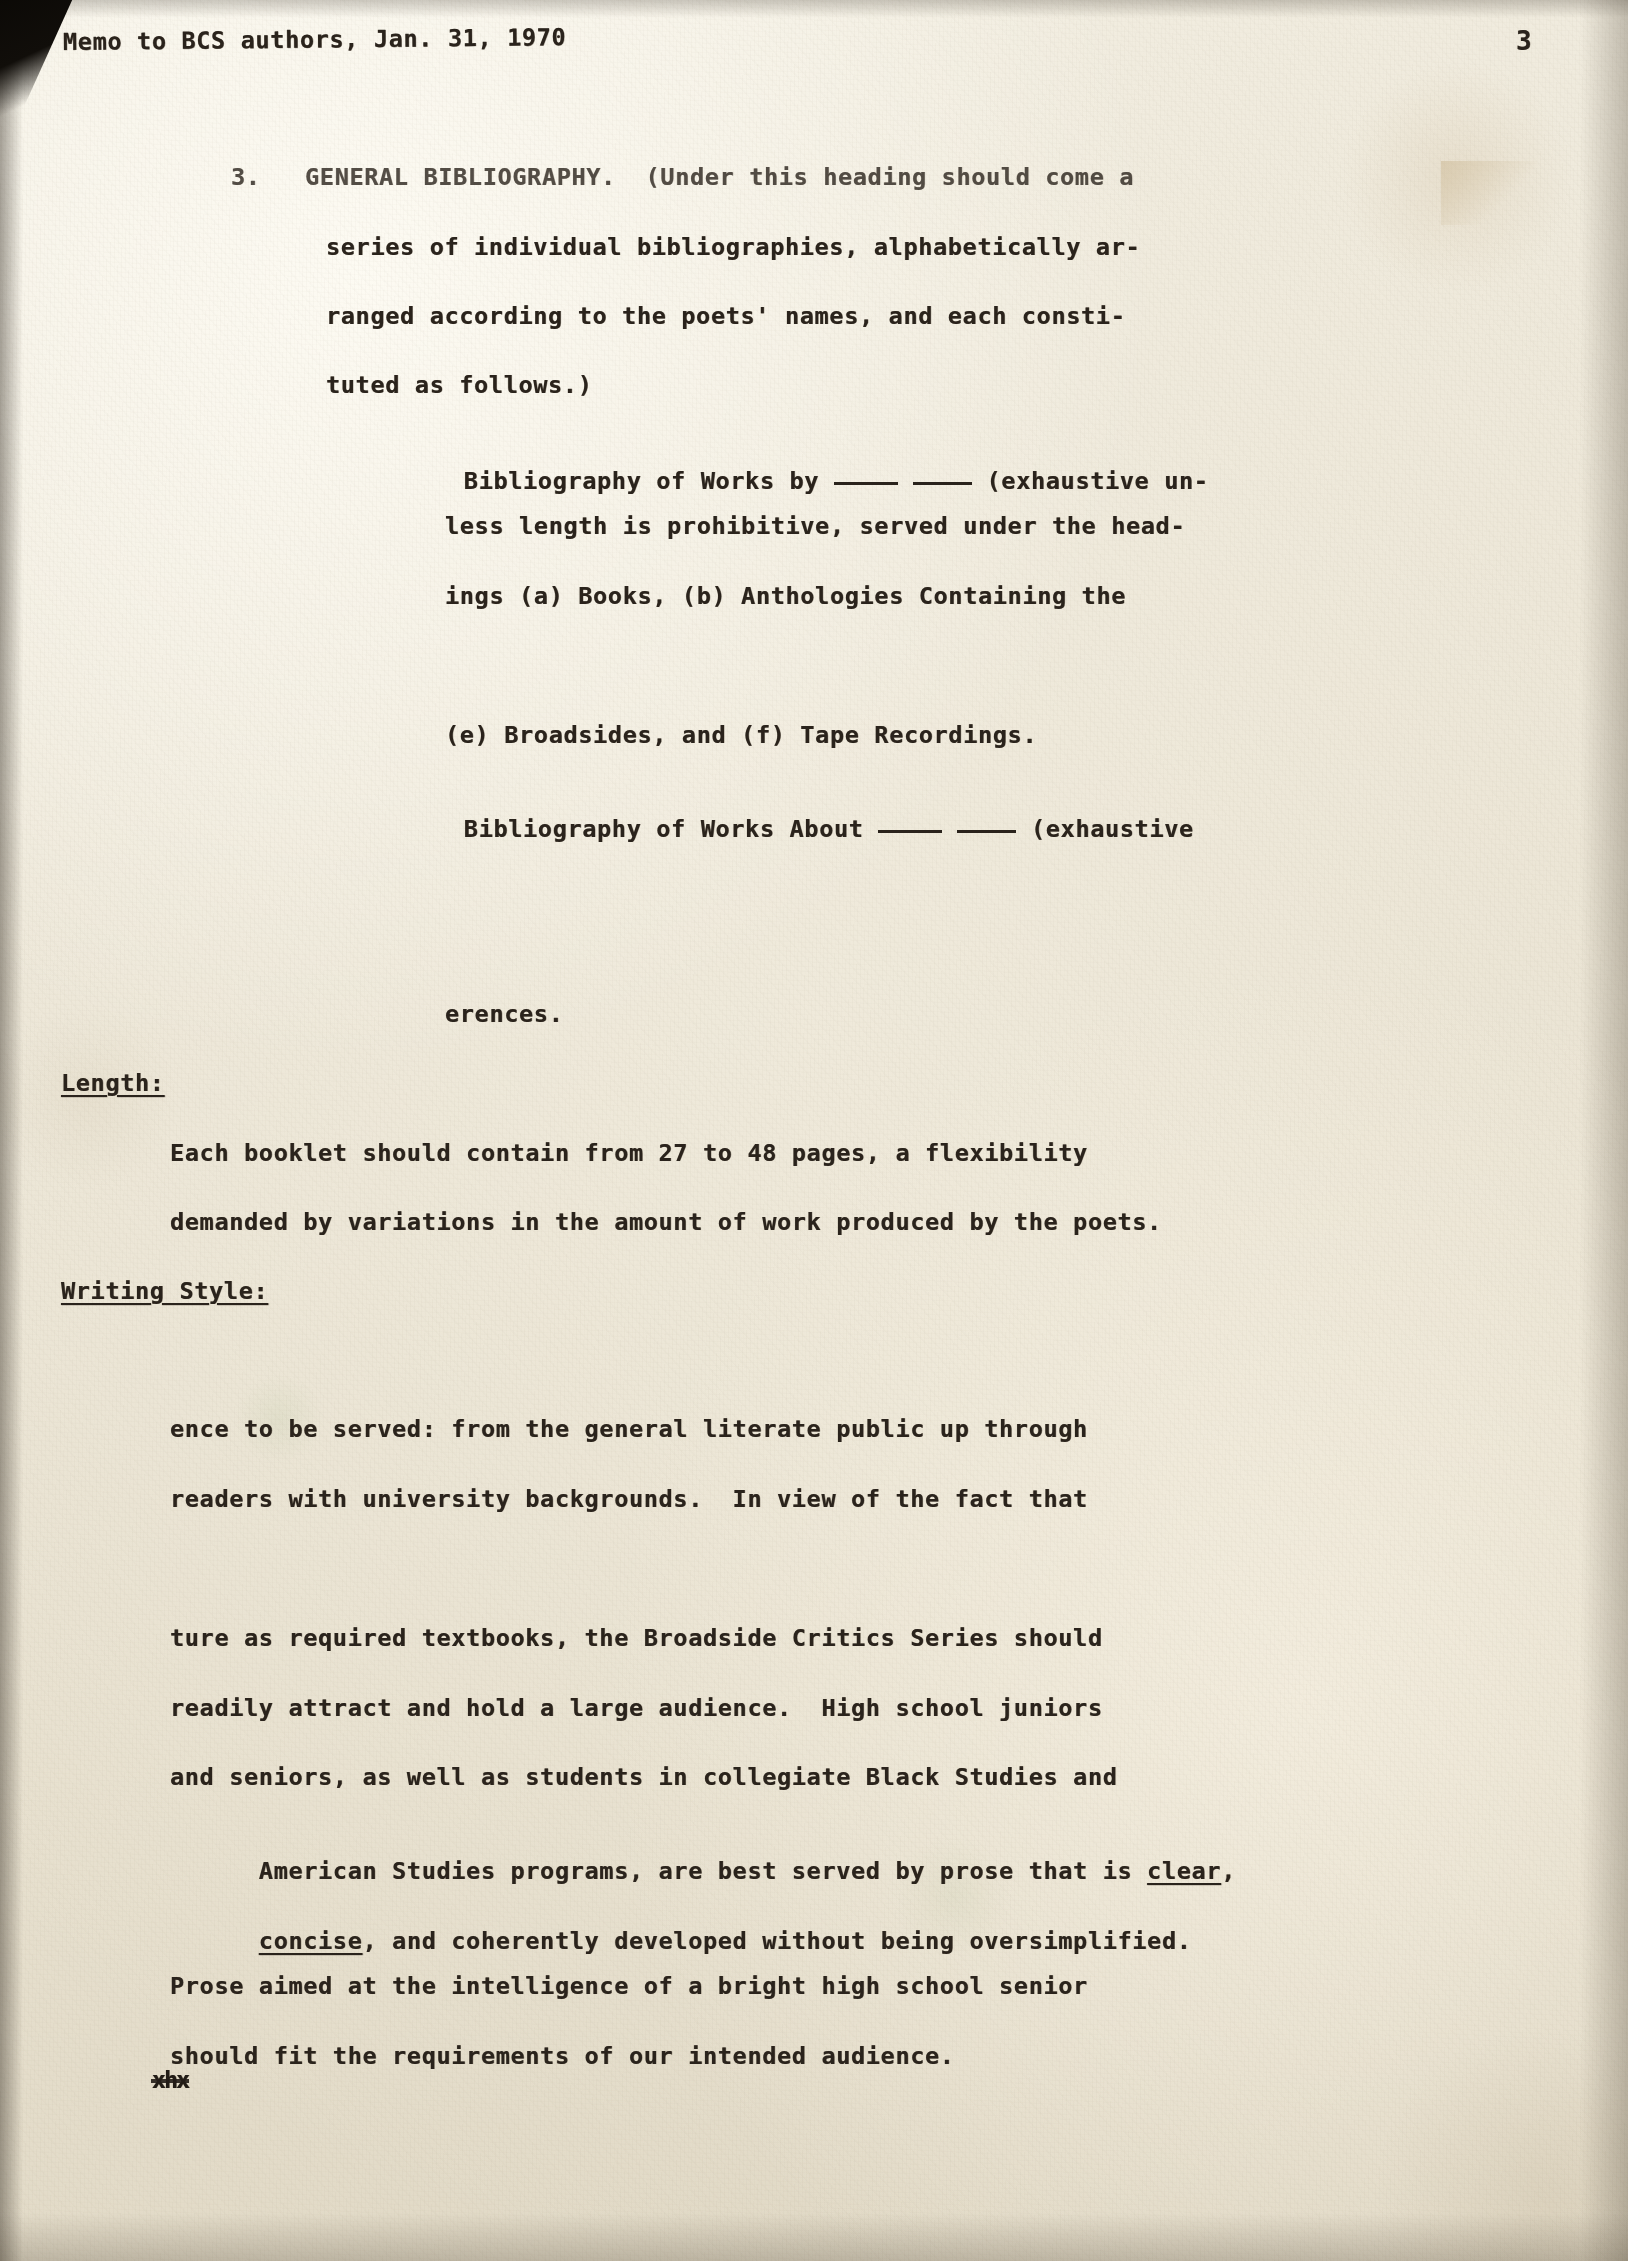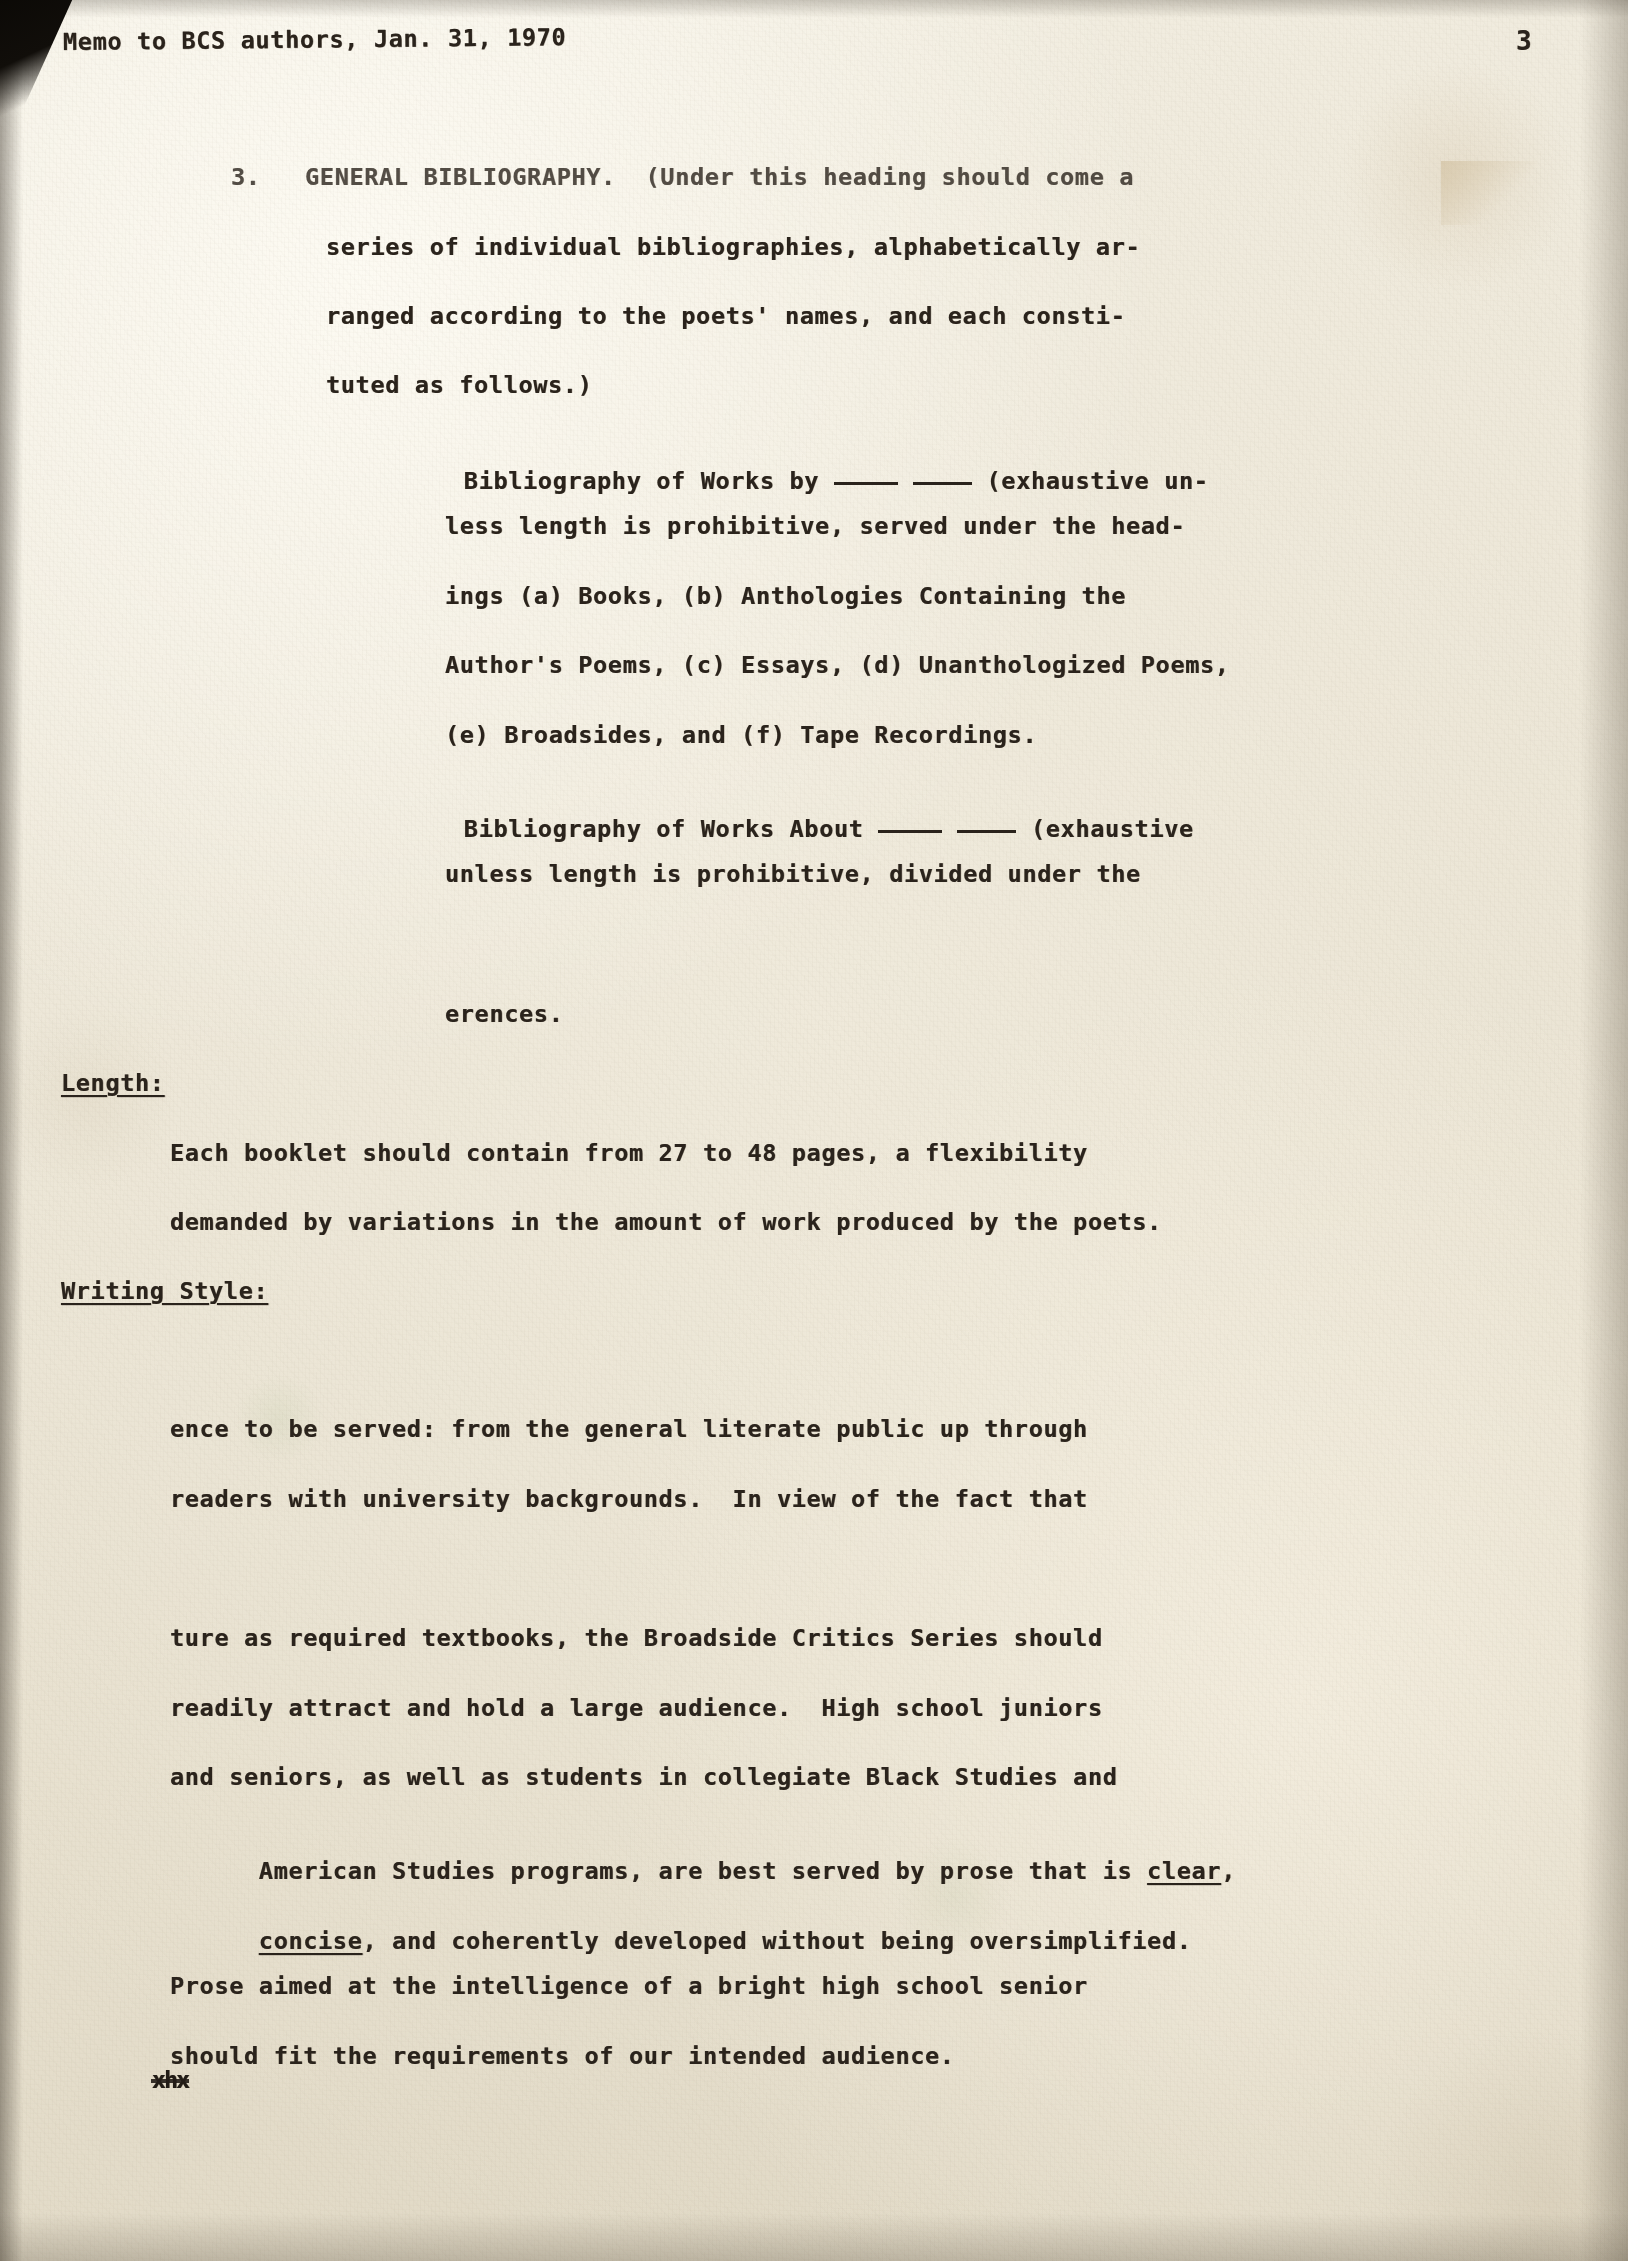--- a/index.html
+++ b/index.html
@@ -178,29 +178,27 @@
     <div class="tline" style="left:326px; top:374px;">tuted as follows.)</div>
 
     <div class="tline" style="left:375px; top:446px;">
       <span>Bibliography of Works by </span><span class="blank blank-a"></span><span> </span><span class="blank blank-b"></span><span> (exhaustive un-</span>
     </div>
 
     <div class="tline" style="left:445px; top:515px;">less length is prohibitive, served under the head-</div>
 
     <div class="tline" style="left:445px; top:585px;">ings (a) Books, (b) Anthologies Containing the</div>
 
-    <div class="tline" style="left:445px; top:654px;">Author's Poems, (c) Essays, (d) Unanthologized Poems,</div>
 
     <div class="tline" style="left:445px; top:724px;">(e) Broadsides, and (f) Tape Recordings.</div>
 
     <div class="tline" style="left:375px; top:794px;">
       <span>Bibliography of Works About </span><span class="blank blank-a"></span><span> </span><span class="blank blank-b"></span><span> (exhaustive</span>
     </div>
 
-    <div class="tline" style="left:445px; top:863px;">unless length is prohibitive, divided under the</div>
 
 
     <div class="tline" style="left:445px; top:1003px;">erences.</div>
 
     <div class="tline u" style="left:61px; top:1072px;">Length:</div>
 
     <div class="tline" style="left:170px; top:1142px;">Each booklet should contain from 27 to 48 pages, a flexibility</div>
 
     <div class="tline" style="left:170px; top:1211px;">demanded by variations in the amount of work produced by the poets.</div>
 

